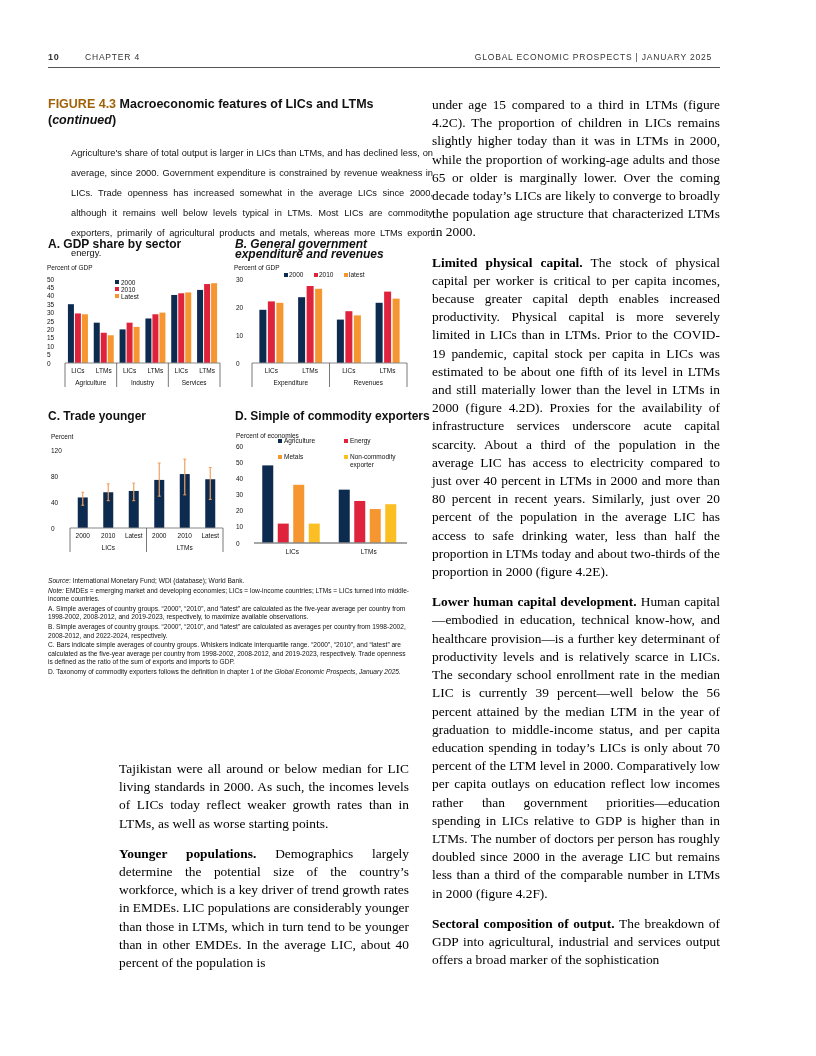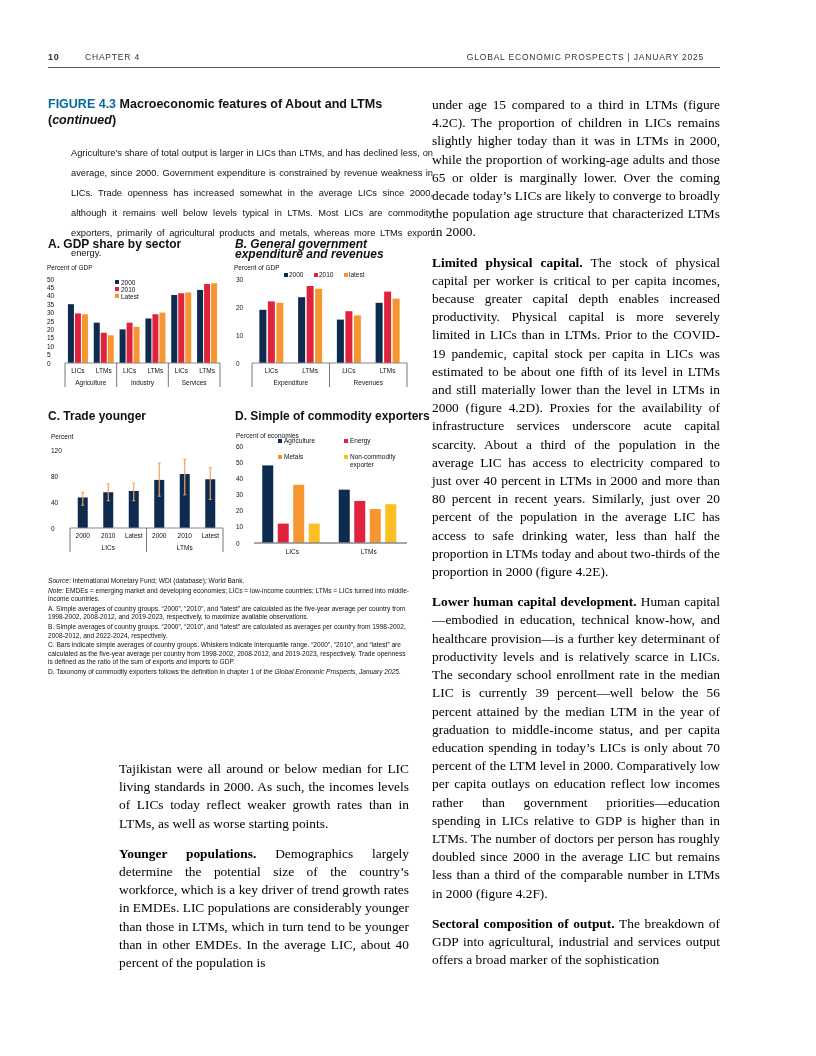--- a/index.html
+++ b/index.html
@@ -1,43 +1,43 @@
 <!DOCTYPE html>
 <html><head>
 <meta charset="utf-8">
 <style>
   * { box-sizing: border-box; margin: 0; padding: 0; }
   body { width: 816px; height: 1056px; background: #fff; position: relative; font-family: "Liberation Sans", sans-serif; color: #111; overflow: hidden; }
   .header { position: absolute; left: 48px; top: 52px; width: 672px; height: 16px; border-bottom: 1.5px solid #555; font-size: 8.5px; letter-spacing: 0.8px; color: #333; }
   .header .pnum { position: absolute; left: 0; top: 0; font-weight: bold; font-size: 9px; }
   .header .chap { position: absolute; left: 37px; top: 0; }
-  .header .right { position: absolute; right: 16px; top: 0; }
+  .header .right { position: absolute; right: 8px; top: 0; }
   .fig-title { position: absolute; left: 48px; top: 96px; width: 360px; font-size: 12.5px; font-weight: bold; line-height: 16px; }
-  .fig-title .fnum { color: #0369a1; }
+  .fig-title .fnum { color: #a16207; }
   .fig-desc { position: absolute; left: 48px; top: 143px; width: 362px; font-size: 9.3px; line-height: 20px; text-align: justify; margin-left: 23px; }
   .panel-title { position: absolute; font-size: 12px; font-weight: bold; line-height: 10px; }
   .chart { position: absolute; }
   .notes { position: absolute; left: 48px; top: 577px; width: 362px; font-size: 6.6px; line-height: 8.6px; color: #111; }
   .notes p { margin-bottom: 1px; }
   .body-text { position: absolute; font-family: "Liberation Serif", serif; font-size: 13.4px; line-height: 18.2px; text-align: justify; color: #000000; }
   .body-text p { margin-bottom: 12px; }
   .body-text b { font-weight: bold; }
 </style>
 </head>
 <body>
 
 <div class="header">
   <span class="pnum">10</span>
   <span class="chap">CHAPTER 4</span>
   <span class="right">GLOBAL ECONOMIC PROSPECTS | JANUARY 2025</span>
 </div>
 
 <div class="fig-title">
   <span class="fnum">FIGURE 4.3</span>
-  <span>Macroeconomic features of About and LTMs</span><br>
+  <span>Macroeconomic features of LICs and LTMs</span><br>
   (<i>continued</i>)
 </div>
 <div class="fig-desc">Agriculture's share of total output is larger in LICs than LTMs, and has declined less, on average, since 2000. Government expenditure is constrained by revenue weakness in LICs. Trade openness has increased somewhat in the average LICs since 2000, although it remains well below levels typical in LTMs. Most LICs are commodity exporters, primarily of agricultural products and metals, whereas more LTMs export energy.</div>
 
 <div class="panel-title" style="left:48px;top:239px;">A. GDP share by sector</div>
 <div class="panel-title" style="left:235px;top:239px;width:170px;font-style:italic;">B. General government expenditure and revenues</div>
 <div class="panel-title" style="left:48px;top:411px;">C. Trade younger</div>
 <div class="panel-title" style="left:235px;top:411px;">D. Simple of commodity exporters</div>
 
 <svg class="chart" id="chartA" style="left:45px;top:262px;" width="180" height="128">

